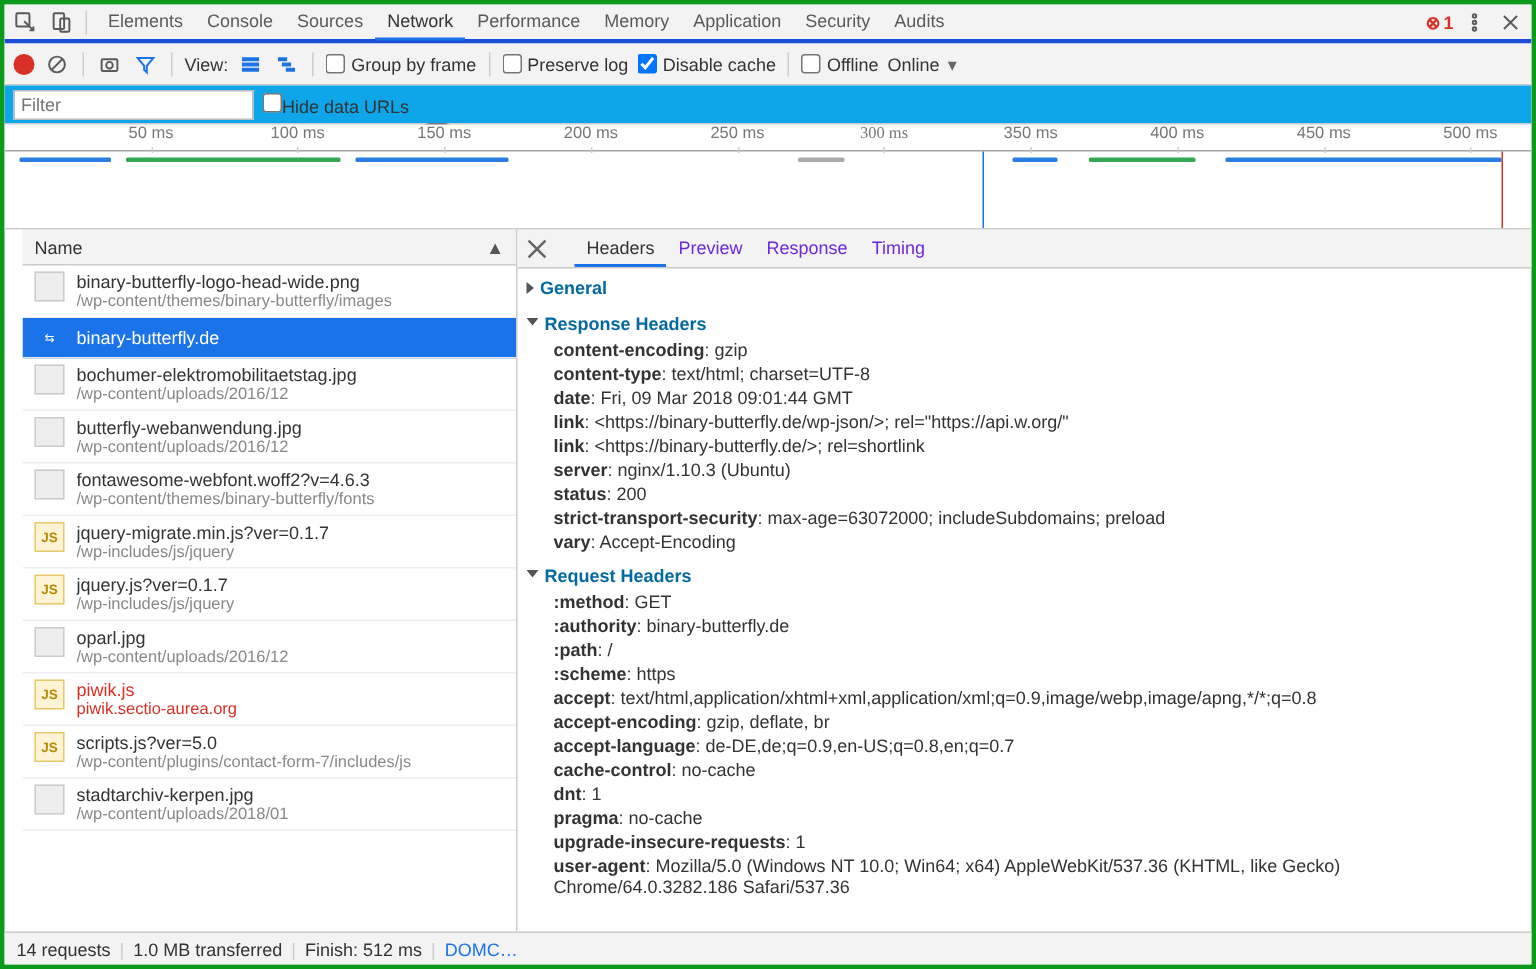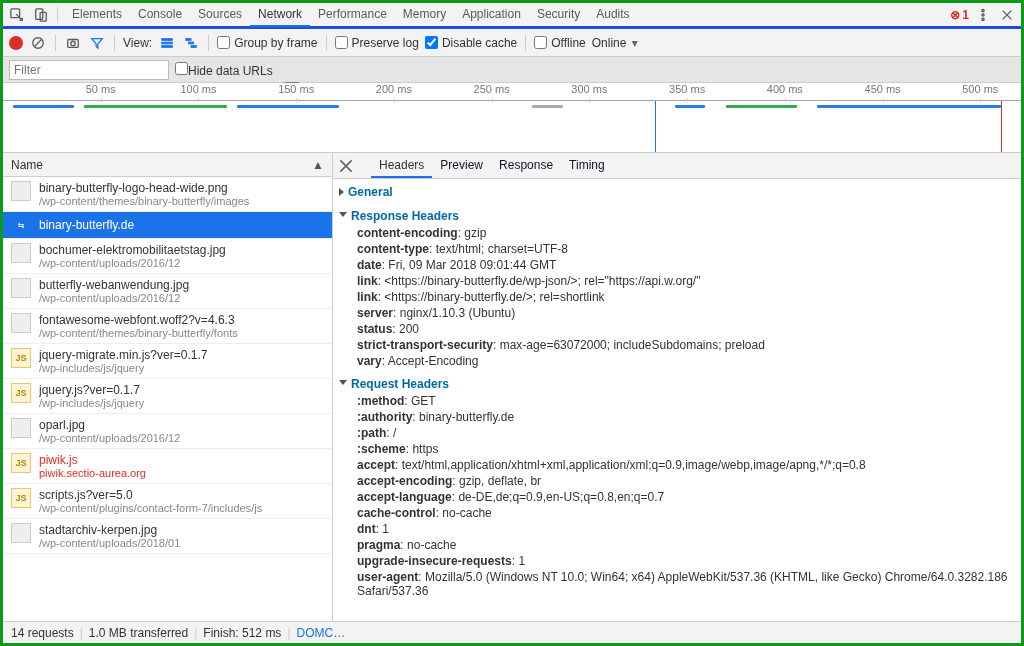--- a/index.html
+++ b/index.html
@@ -58,21 +58,21 @@
   .nettoolbar .sep { width:1px; height:16px; background:#ccc; margin:0 2px;}
   .nettoolbar label { display:flex; align-items:center; gap:4px; color:#333; }
   .nettoolbar input[type=checkbox]{ width:13px;height:13px; }
   .nettoolbar .dropdown-arrow { color:#666; margin-left:2px;}
 
   
   .filterbar {
     display:flex; align-items:center; gap:6px;
     height: 26px; padding: 0 6px;
     border-bottom: 1px solid #ccc;
-    background: #e5e5e5;
+    background: #0ea5e9;
   }
   .filterbar input[type=text]{
     width: 160px; height: 20px; border:1px solid #bbb; padding:0 4px; font-size:12px;
   }
   .filterbar .pill {
     padding: 1px 6px; color:#333; cursor:pointer; border-radius:8px;
   }
   .filterbar .pill.active { background:#777; color:#fff; }
 
   
@@ -86,21 +86,21 @@
   .timeline .band { position:relative; height:52px; }
   .timeline .mark { position:absolute; top:0; bottom:0; width:1px; }
   .timeline .mark.blue { background:#1a73e8; }
   .timeline .mark.red { background:#d93025; }
   .timeline .bar { position:absolute; height:3px; border-radius:1px;}
   .timeline .bar.blue{ background:#2a7de1;}
   .timeline .bar.green{ background:#34a853;}
   .timeline .bar.gray{ background:#aaa;}
 
   
-  .mainrow { flex:1; display:flex; min-height:0; }
+  .mainrow { flex:1; display:flex; min-height:0;margin-left:12px; }
   .leftpane { width: 330px; border-right:1px solid #ccc; display:flex; flex-direction:column; min-height:0;}
   .leftpane .colhead {
     height: 24px; display:flex; align-items:center; justify-content:space-between;
     padding: 0 8px; border-bottom:1px solid #ccc; background:#f3f3f3; color:#333;
   }
   .leftpane .colhead .sort-arrow { color:#555; }
   .leftpane .list { flex:1; overflow:auto; }
   .leftpane .row {
     display:flex; align-items:center; gap:8px;
     padding: 3px 8px; border-bottom:1px solid #eee; cursor:pointer;
@@ -125,21 +125,21 @@
   .statusbar .sep { color:#ccc; }
   .statusbar .link { color:#1a73e8; }
 
   
   .rightpane { flex:1; display:flex; flex-direction:column; min-height:0; }
   .rightpane .tabs {
     height:26px; display:flex; align-items:center; gap:16px; padding:0 4px;
     border-bottom:1px solid #ccc; background:#f3f3f3;
   }
   .rightpane .tabs .close { width:18px;height:18px;display:flex;align-items:center;justify-content:center;color:#666;cursor:pointer;}
-  .rightpane .tabs .rtab { padding:4px 8px; color:#0f172a; cursor:pointer;}
+  .rightpane .tabs .rtab { padding:4px 8px; color:#6d28d9; cursor:pointer;}
   .rightpane .tabs .rtab.active { color:#333; border-bottom:2px solid #1a73e8;}
   .rightpane .details { flex:1; overflow:auto; padding:4px 6px; font-size:12px; }
   .rightpane .group { margin-bottom:6px;}
   .rightpane .group .ghead { display:flex; align-items:center; gap:4px; font-weight:bold; color:#0369a1; padding:2px 0;}
   .rightpane .group .ghead .tri { display:inline-block; width:0;height:0;border-left:5px solid #555;border-top:4px solid transparent;border-bottom:4px solid transparent;}
   .rightpane .group .ghead .tri.open { border-left:4px solid transparent;border-right:4px solid transparent;border-top:5px solid #555;}
   .rightpane .kvlist { padding-left:18px; }
   .rightpane .kv { padding:1px 0; font-family:Liberation Sans, sans-serif; font-size:12px;}
   .rightpane .kv .k { font-weight:bold; color:#333; }
   .rightpane .kv .v { color:#333; }
@@ -266,21 +266,21 @@
     </div>
 </div>
 
 <div class="timeline">
   <div class="ruler" id="ruler">
       <div class="tick" style="left: 9.6%;">50 ms</div>
       <div class="tick" style="left: 19.2%;">100 ms</div>
       <div class="tick" style="left: 28.8%;">150 ms</div>
       <div class="tick" style="left: 38.4%;">200 ms</div>
       <div class="tick" style="left: 48%;">250 ms</div>
-      <div class="tick" style="left: 57.6%;">300 ms</div>
+      <div class="tick" style="left: 57.6%; font-family: Liberation Serif, serif;">300 ms</div>
       <div class="tick" style="left: 67.2%;">350 ms</div>
       <div class="tick" style="left: 76.8%;">400 ms</div>
       <div class="tick" style="left: 86.4%;">450 ms</div>
       <div class="tick" style="left: 96%;">500 ms</div>
     </div>
   <div class="band">
     <div class="bar blue" style="left:1%; width:6%; top:4px;"></div>
     <div class="bar green" style="left:8%; width:14%; top:4px;"></div>
     <div class="bar blue" style="left:23%; width:10%; top:4px;"></div>
     <div class="bar gray" style="left:52%; width:3%; top:4px;"></div>

